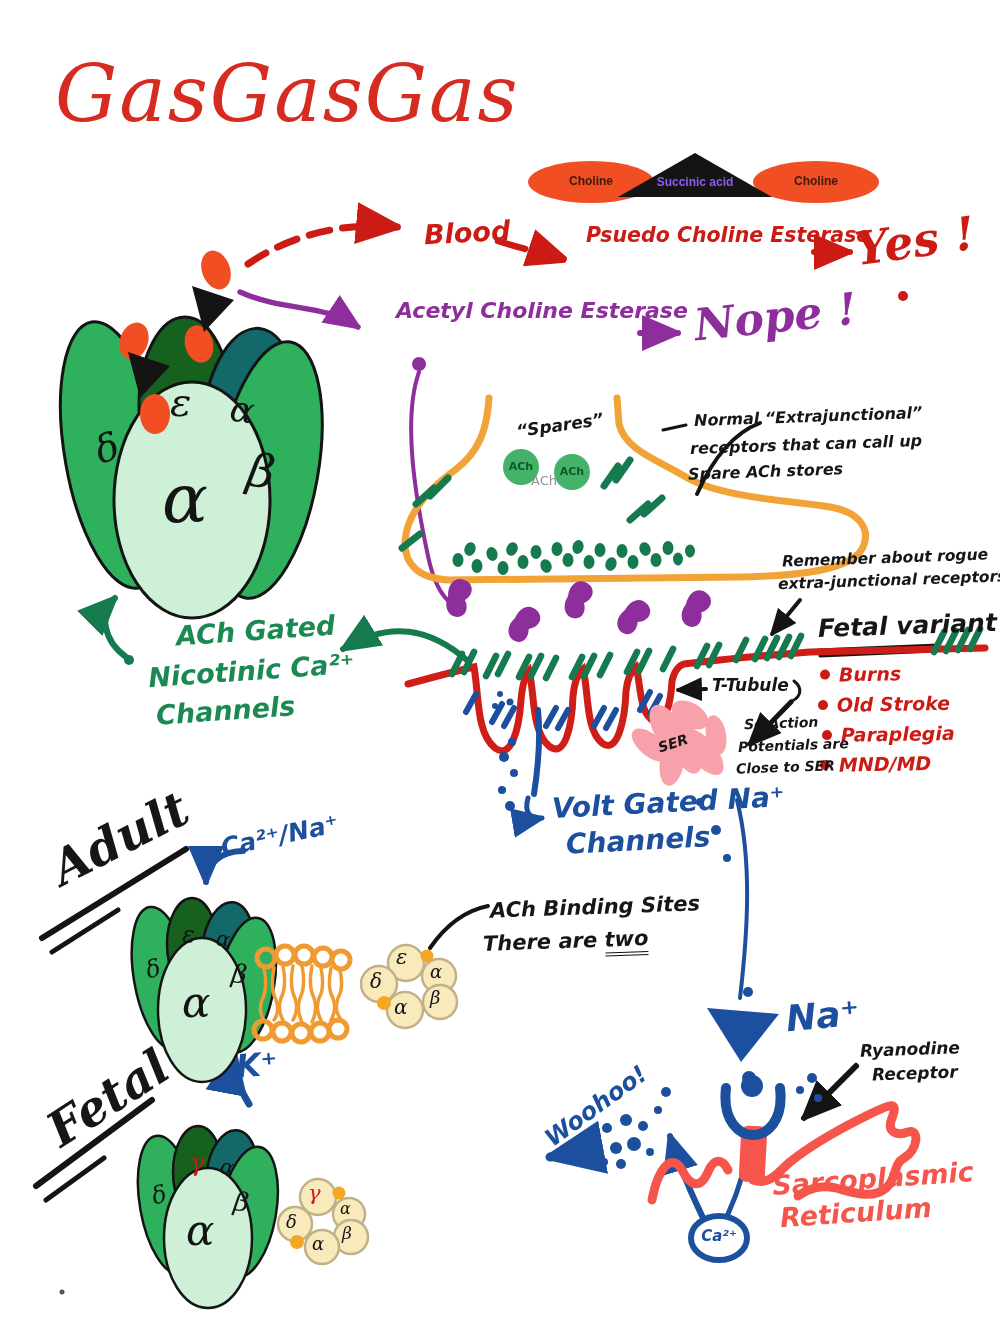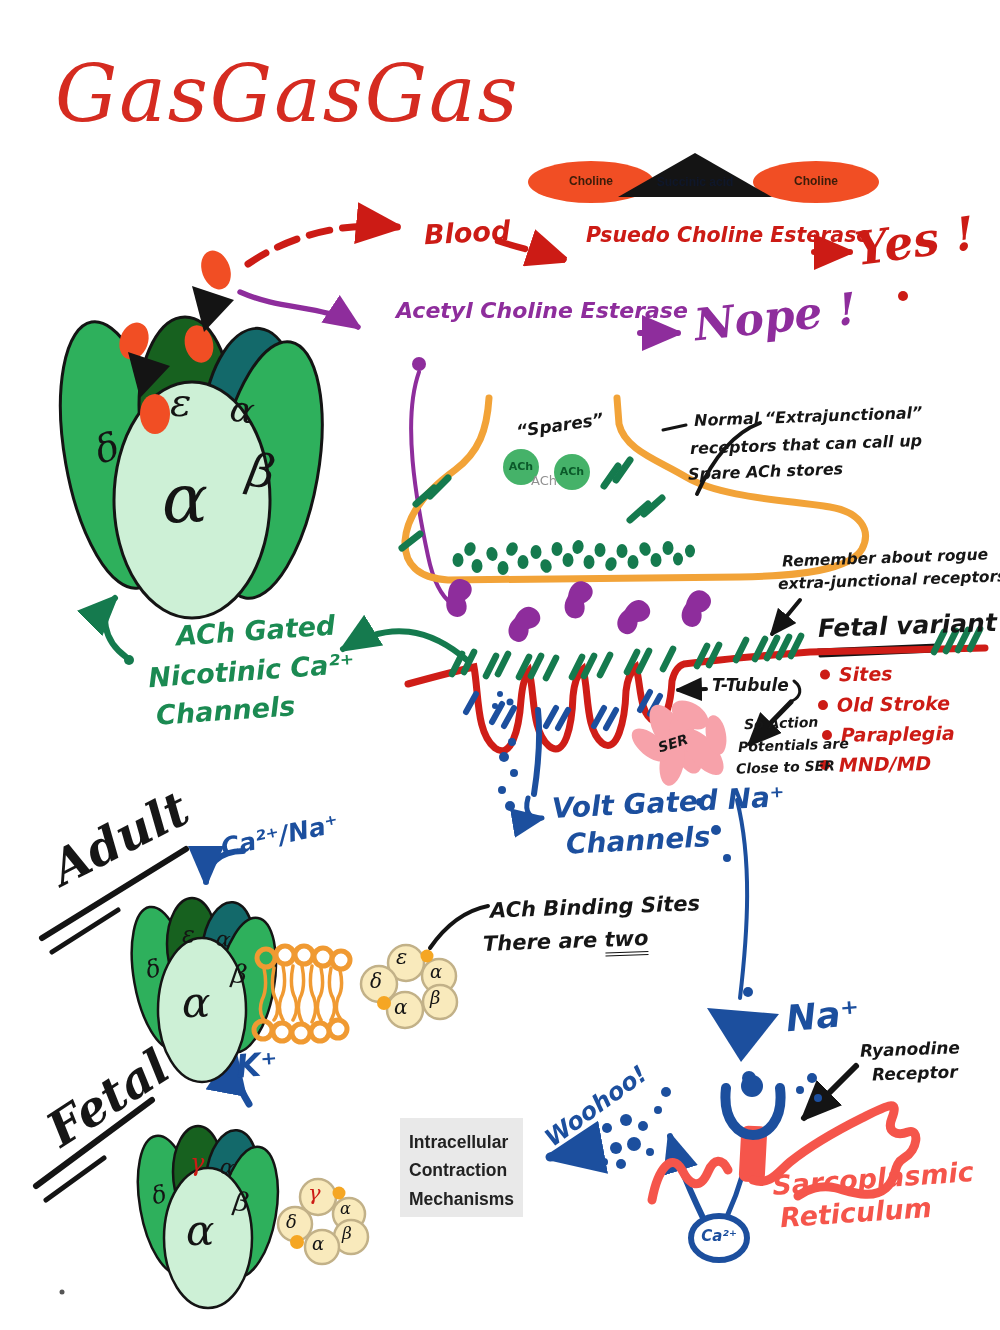--- a/index.html
+++ b/index.html
@@ -352,21 +352,21 @@
     <line x1="36" y1="1186" x2="152" y2="1100" stroke-width="6"></line>
     <line x1="46" y1="1200" x2="104" y2="1158" stroke-width="5"></line>
   </g>
 
   <circle cx="62" cy="1292" r="2.5" fill="#555"></circle>
 </svg>
 
 <div class="t logo" style="left:55px;top:52px;text-align:right;">GasGasGas</div>
 
 <div class="t molab" style="left:529px;top:175px;width:124px;">Choline</div>
-<div class="t molab" style="left:633px;top:176px;width:124px;color:#0f172a;">Succinic acid</div>
+<div class="t molab" style="left:633px;top:176px;width:124px;color:#8b5cf6;">Succinic acid</div>
 <div class="t molab" style="left:754px;top:175px;width:124px;">Choline</div>
 
 <div class="t hw red" style="left:424px;top:218px;font-size:27px;transform:rotate(-3deg);">Blood</div>
 <div class="t hw red" style="left:586px;top:224px;font-size:20.5px;">Psuedo Choline Esterase</div>
 <div class="t script red" style="left:855px;top:216px;font-size:46px;transform:rotate(-8deg);">Yes !</div>
 <div class="t hw purple" style="left:396px;top:299px;font-size:22px;">Acetyl Choline Esterase</div>
 <div class="t script purple" style="left:694px;top:293px;font-size:44px;transform:rotate(-6deg);">Nope !</div>
 
 <div class="t greek" style="left:96px;top:428px;font-size:38px;transform:rotate(-18deg);">δ</div>
 <div class="t greek" style="left:170px;top:380px;font-size:40px;">ε</div>
@@ -382,21 +382,21 @@
 <div class="t hw black" style="left:694px;top:408px;font-size:16px;transform:rotate(-2deg);">Normal “Extrajunctional”</div>
 <div class="t hw black" style="left:690px;top:436px;font-size:16px;transform:rotate(-2deg);">receptors that can call up</div>
 <div class="t hw black" style="left:688px;top:463px;font-size:16px;transform:rotate(-2deg);">Spare ACh stores</div>
 
 <div class="t hw black" style="left:782px;top:550px;font-size:15.5px;transform:rotate(-2deg);">Remember about rogue</div>
 <div class="t hw black" style="left:778px;top:572px;font-size:15.5px;transform:rotate(-2deg);">extra-junctional receptors !</div>
 
 <div class="t hw black" style="left:818px;top:612px;font-size:25px;transform:rotate(-2deg);">Fetal variant</div>
 <div class="t bullet" style="left:820px;top:664px;transform:rotate(-1deg);">
   <span class="dot"></span>
-      <span class="hw red" style="font-size:19px;">Sites</span>
+      <span class="hw red" style="font-size:19px;">Burns</span>
 </div>
 <div class="t bullet" style="left:818px;top:694px;transform:rotate(-1deg);">
   <span class="dot"></span>
       <span class="hw red" style="font-size:19px;">Old Stroke</span>
 </div>
 <div class="t bullet" style="left:822px;top:724px;transform:rotate(-1deg);">
   <span class="dot"></span>
       <span class="hw red" style="font-size:19px;">Paraplegia</span>
 </div>
 <div class="t bullet" style="left:820px;top:754px;transform:rotate(-1deg);">
@@ -445,25 +445,20 @@
 <div class="t greek" style="left:220px;top:1156px;font-size:21px;transform:rotate(8deg);">α</div>
 <div class="t greek" style="left:234px;top:1188px;font-size:26px;transform:rotate(8deg);">β</div>
 <div class="t greek" style="left:186px;top:1208px;font-size:42px;">α</div>
 
 <div class="t greek" style="left:308px;top:1182px;font-size:21px;color:#cc1b15;">γ</div>
 <div class="t greek" style="left:340px;top:1200px;font-size:16px;">α</div>
 <div class="t greek" style="left:342px;top:1224px;font-size:17px;">β</div>
 <div class="t greek" style="left:312px;top:1234px;font-size:18px;">α</div>
 <div class="t greek" style="left:286px;top:1212px;font-size:18px;">δ</div>
 
-<div class="ctrbox">
-  <div>Intracellular</div>
-  <div>Contraction</div>
-  <div>Mechanisms</div>
-</div>
 
 <div class="t hw blue" style="left:548px;top:1128px;font-size:24px;transform:rotate(-36deg);transform-origin:left center;">Woohoo!</div>
 <div class="t hw blue" style="left:786px;top:996px;font-size:36px;transform:rotate(-5deg);">Na⁺</div>
 
 <div class="t hw black" style="left:860px;top:1040px;font-size:17px;transform:rotate(-2deg);">Ryanodine</div>
 <div class="t hw black" style="left:872px;top:1064px;font-size:17px;transform:rotate(-2deg);">Receptor</div>
 
 <div class="t hw salmon" style="left:772px;top:1164px;font-size:27px;transform:rotate(-4deg);">Sarcoplasmic</div>
 <div class="t hw salmon" style="left:780px;top:1198px;font-size:27px;transform:rotate(-4deg);">Reticulum</div>
 

